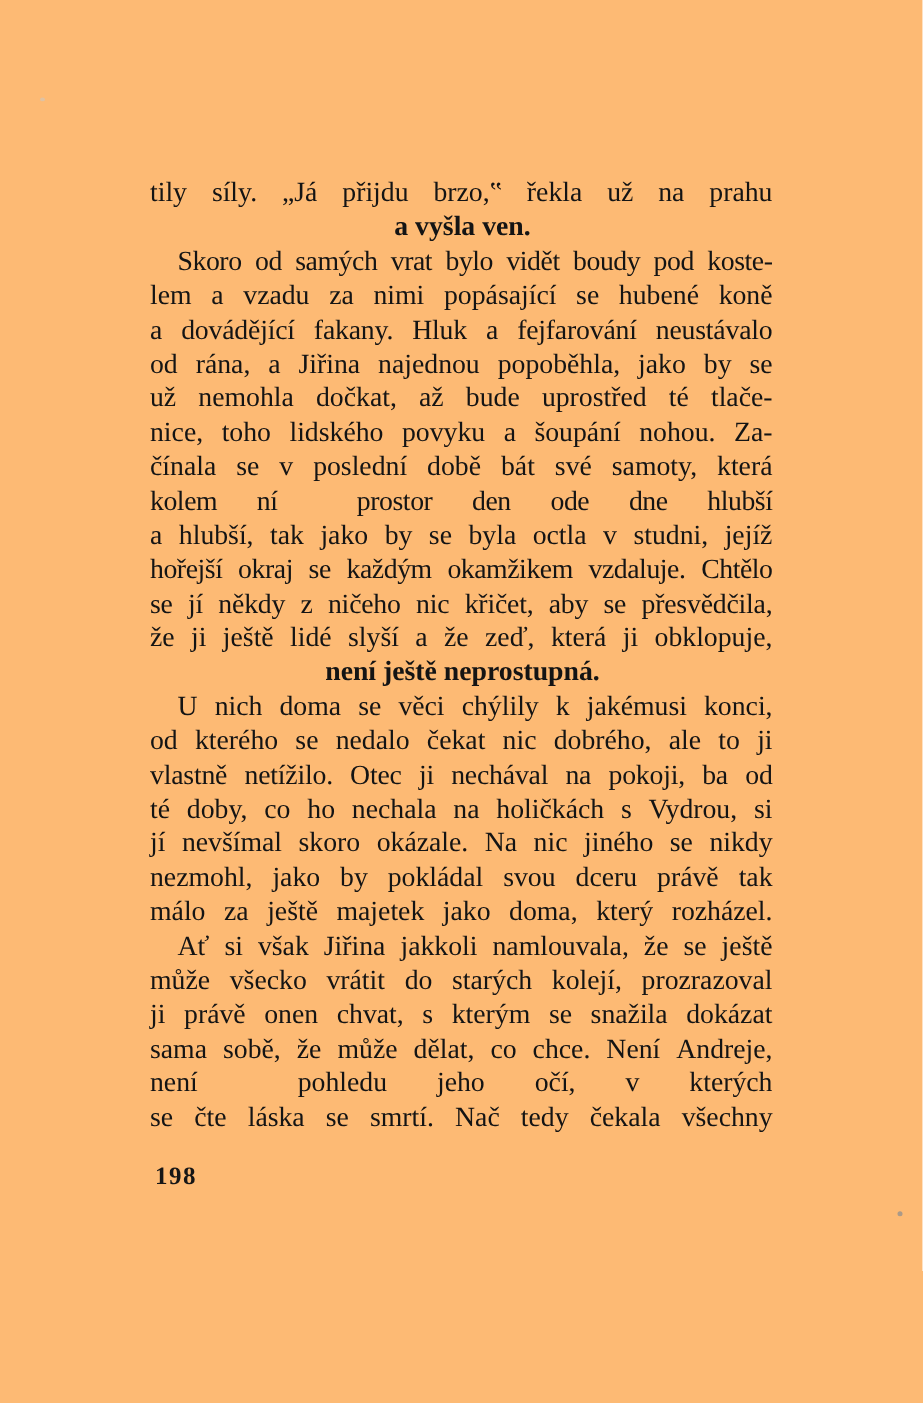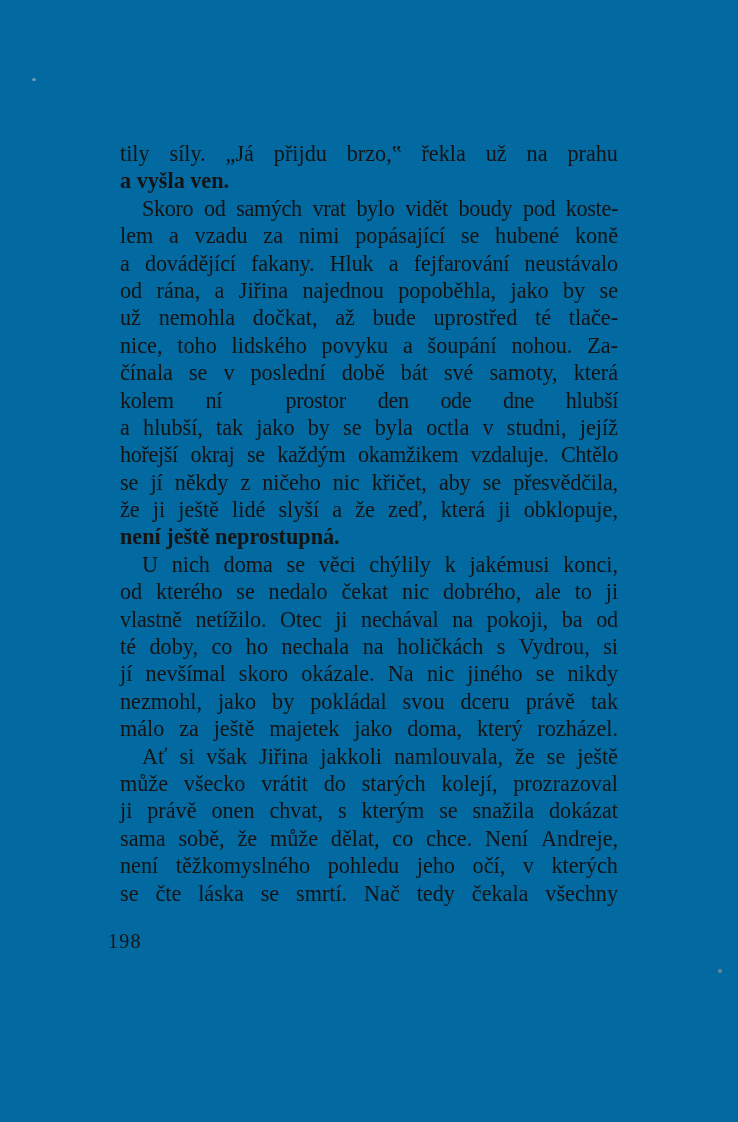--- a/index.html
+++ b/index.html
@@ -5,24 +5,25 @@
   html, body {
     margin: 0;
     padding: 0;
     background: #ffffff;
   }
 
   .page {
     position: relative;
     width: 738px;
     height: 1122px;
-    background: #0369a1;
+    background: #fdba74;
     overflow: hidden;
     font-family: "Liberation Serif", "DejaVu Serif", serif;
     color: #111111;
+    text-align: center;
   }
 
   
   .speck {
     position: absolute;
     background: #c9c9c9;
     border-radius: 50%;
     opacity: 0.55;
   }
   .speck-tl { left: 32px; top: 78px; width: 4px; height: 3px; }
@@ -66,26 +67,27 @@
   .indent { padding-left: 22px; box-sizing: border-box; }
   .indent.just { width: 498px; }
 
   
   .tight  { letter-spacing: -0.15px; }
   .tighter{ letter-spacing: -0.35px; }
 
   
   .folio {
     position: absolute;
-    left: 108px;
+    left: 124px;
     top: 930px;
     font-size: 20px;
     letter-spacing: 1.2px;
     color: #161616;
     font-family: "Liberation Serif", "DejaVu Serif", serif;
+    font-weight: bold;
   }
 </style>
 </head>
 <body>
 
 <div class="page">
 
   <div class="speck speck-tl"></div>
   <div class="speck speck-br"></div>
 
@@ -535,21 +537,20 @@
         <span class="g"></span>
         <span class="w">chce.</span>
         <span class="g"></span>
         <span class="w">Není</span>
         <span class="g"></span>
         <span class="w">Andreje,</span>
       </div>
       <div class="line just">
         <span class="w">není</span>
         <span class="g"></span>
-        <span class="w">těžkomyslného</span>
         <span class="g"></span>
         <span class="w">pohledu</span>
         <span class="g"></span>
         <span class="w">jeho</span>
         <span class="g"></span>
         <span class="w">očí,</span>
         <span class="g"></span>
         <span class="w">v</span>
         <span class="g"></span>
         <span class="w">kterých</span>

